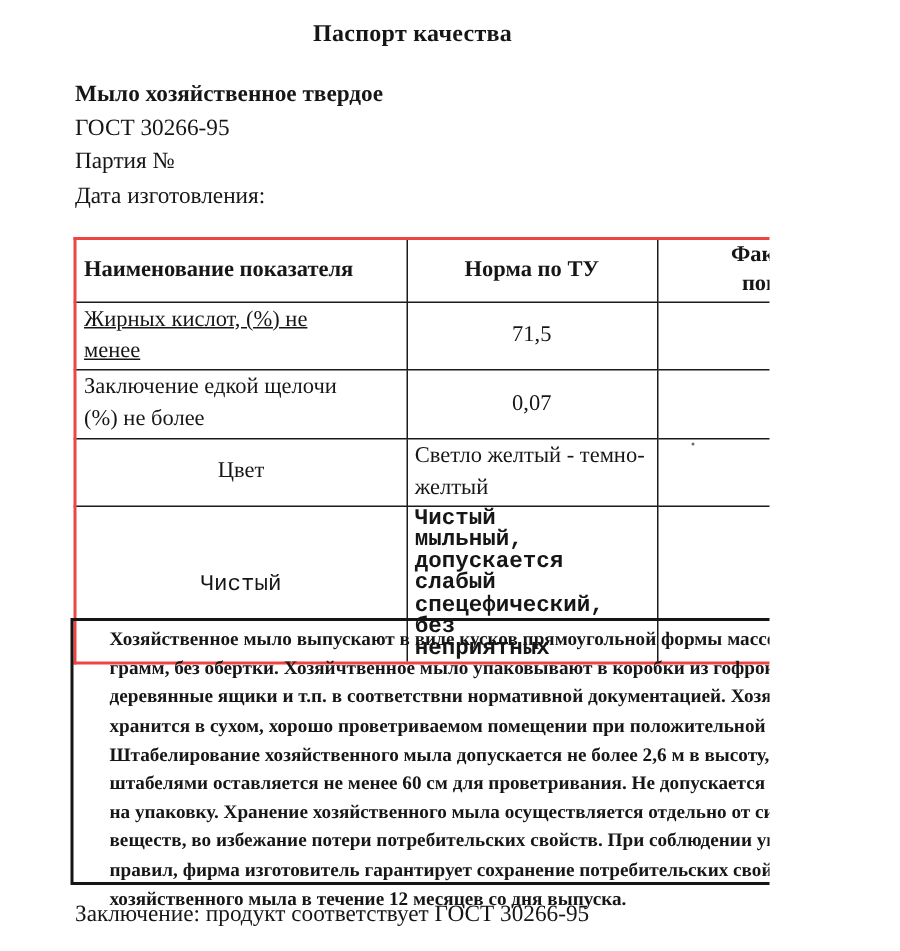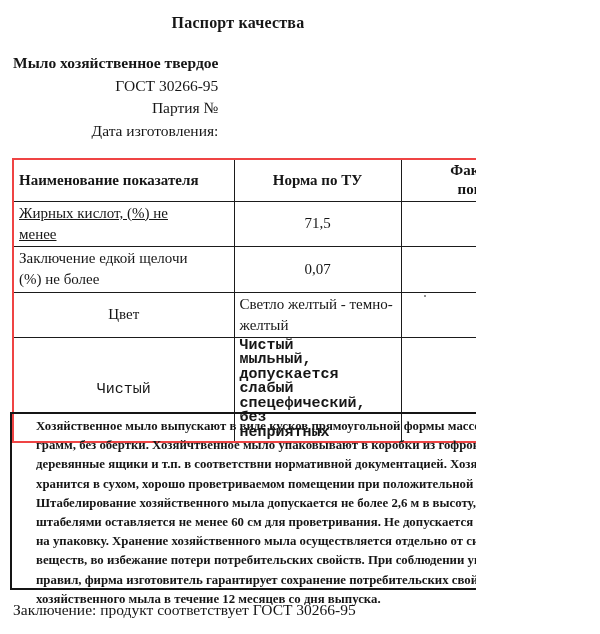--- a/index.html
+++ b/index.html
@@ -4,29 +4,30 @@
 <style>
   * { margin:0; padding:0; box-sizing:border-box; }
   html,body { background:#ffffff; }
   .page {
     position:relative;
     width:476px; height:634px;
     background:#ffffff;
     font-family:"Liberation Serif","DejaVu Serif",serif;
     color:#161616;
     overflow:hidden;
+    margin-left:37px;
   }
   .doc-title {
     position:absolute; top:14px; left:0; width:100%;
     text-align:center; font-weight:bold; font-size:16px;
     letter-spacing:.2px;
   }
   .info-block {
     position:absolute; top:52px; left:13px;
-    font-size:15.5px; line-height:22.5px;text-align:right;
+    font-size:15.5px; line-height:22.5px;
   }
   .info-block .product { font-weight:bold; }
   table.spec {
     position:absolute; top:158px; left:12px;
     width:578px;
     border-collapse:collapse;
     table-layout:fixed;
     border:2px solid #ef4444;
   }
   table.spec td {

